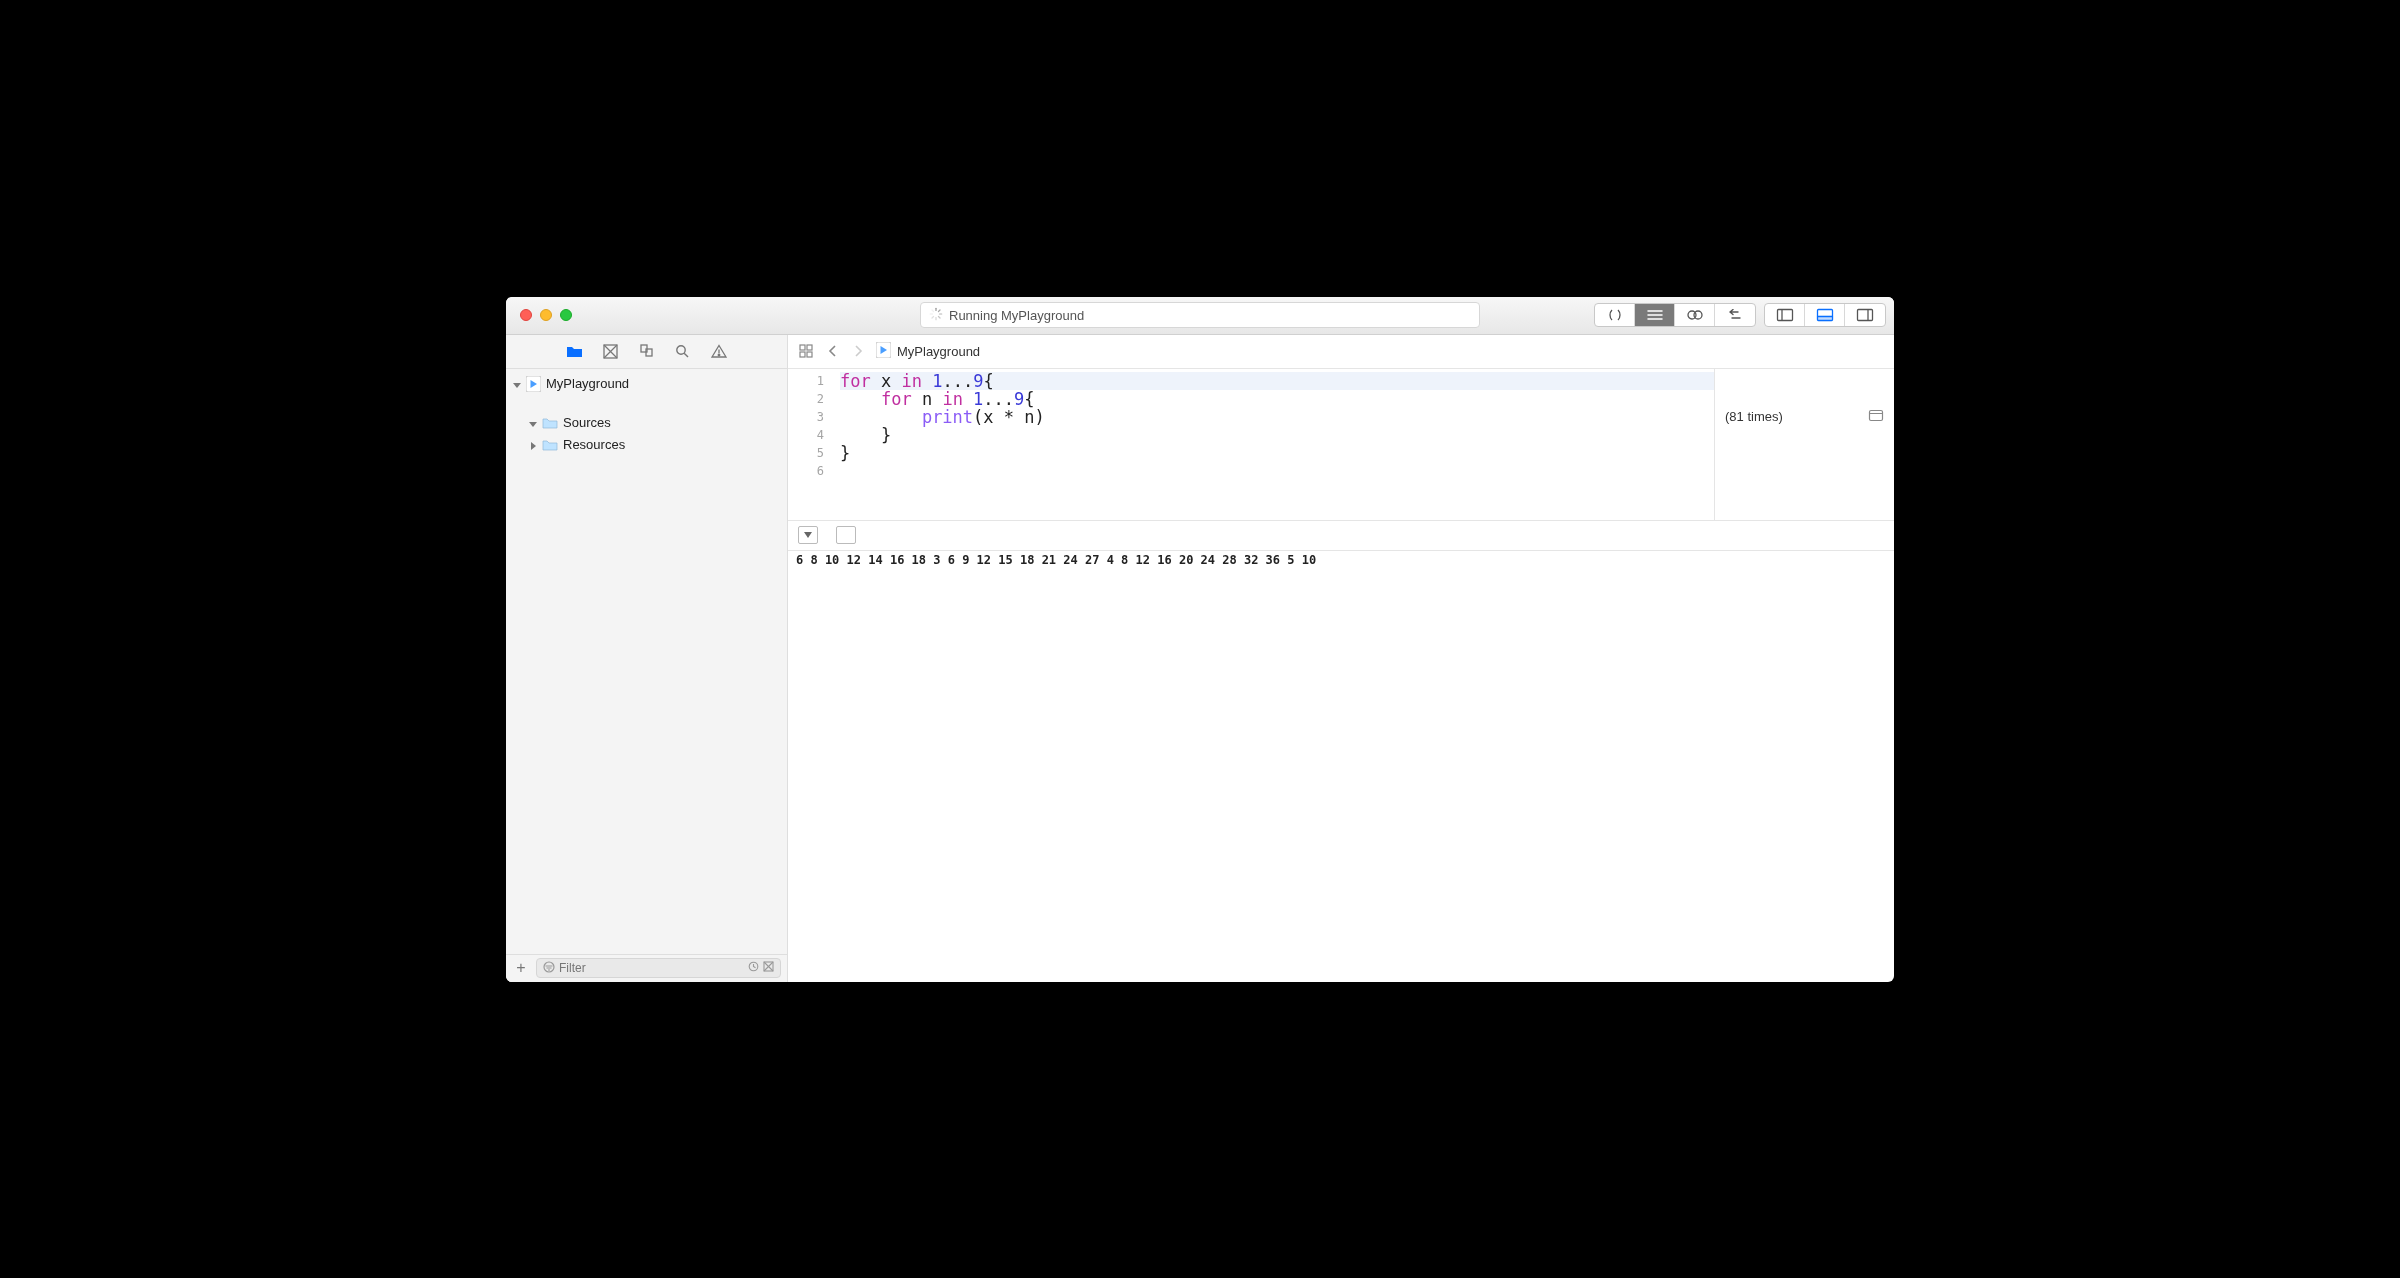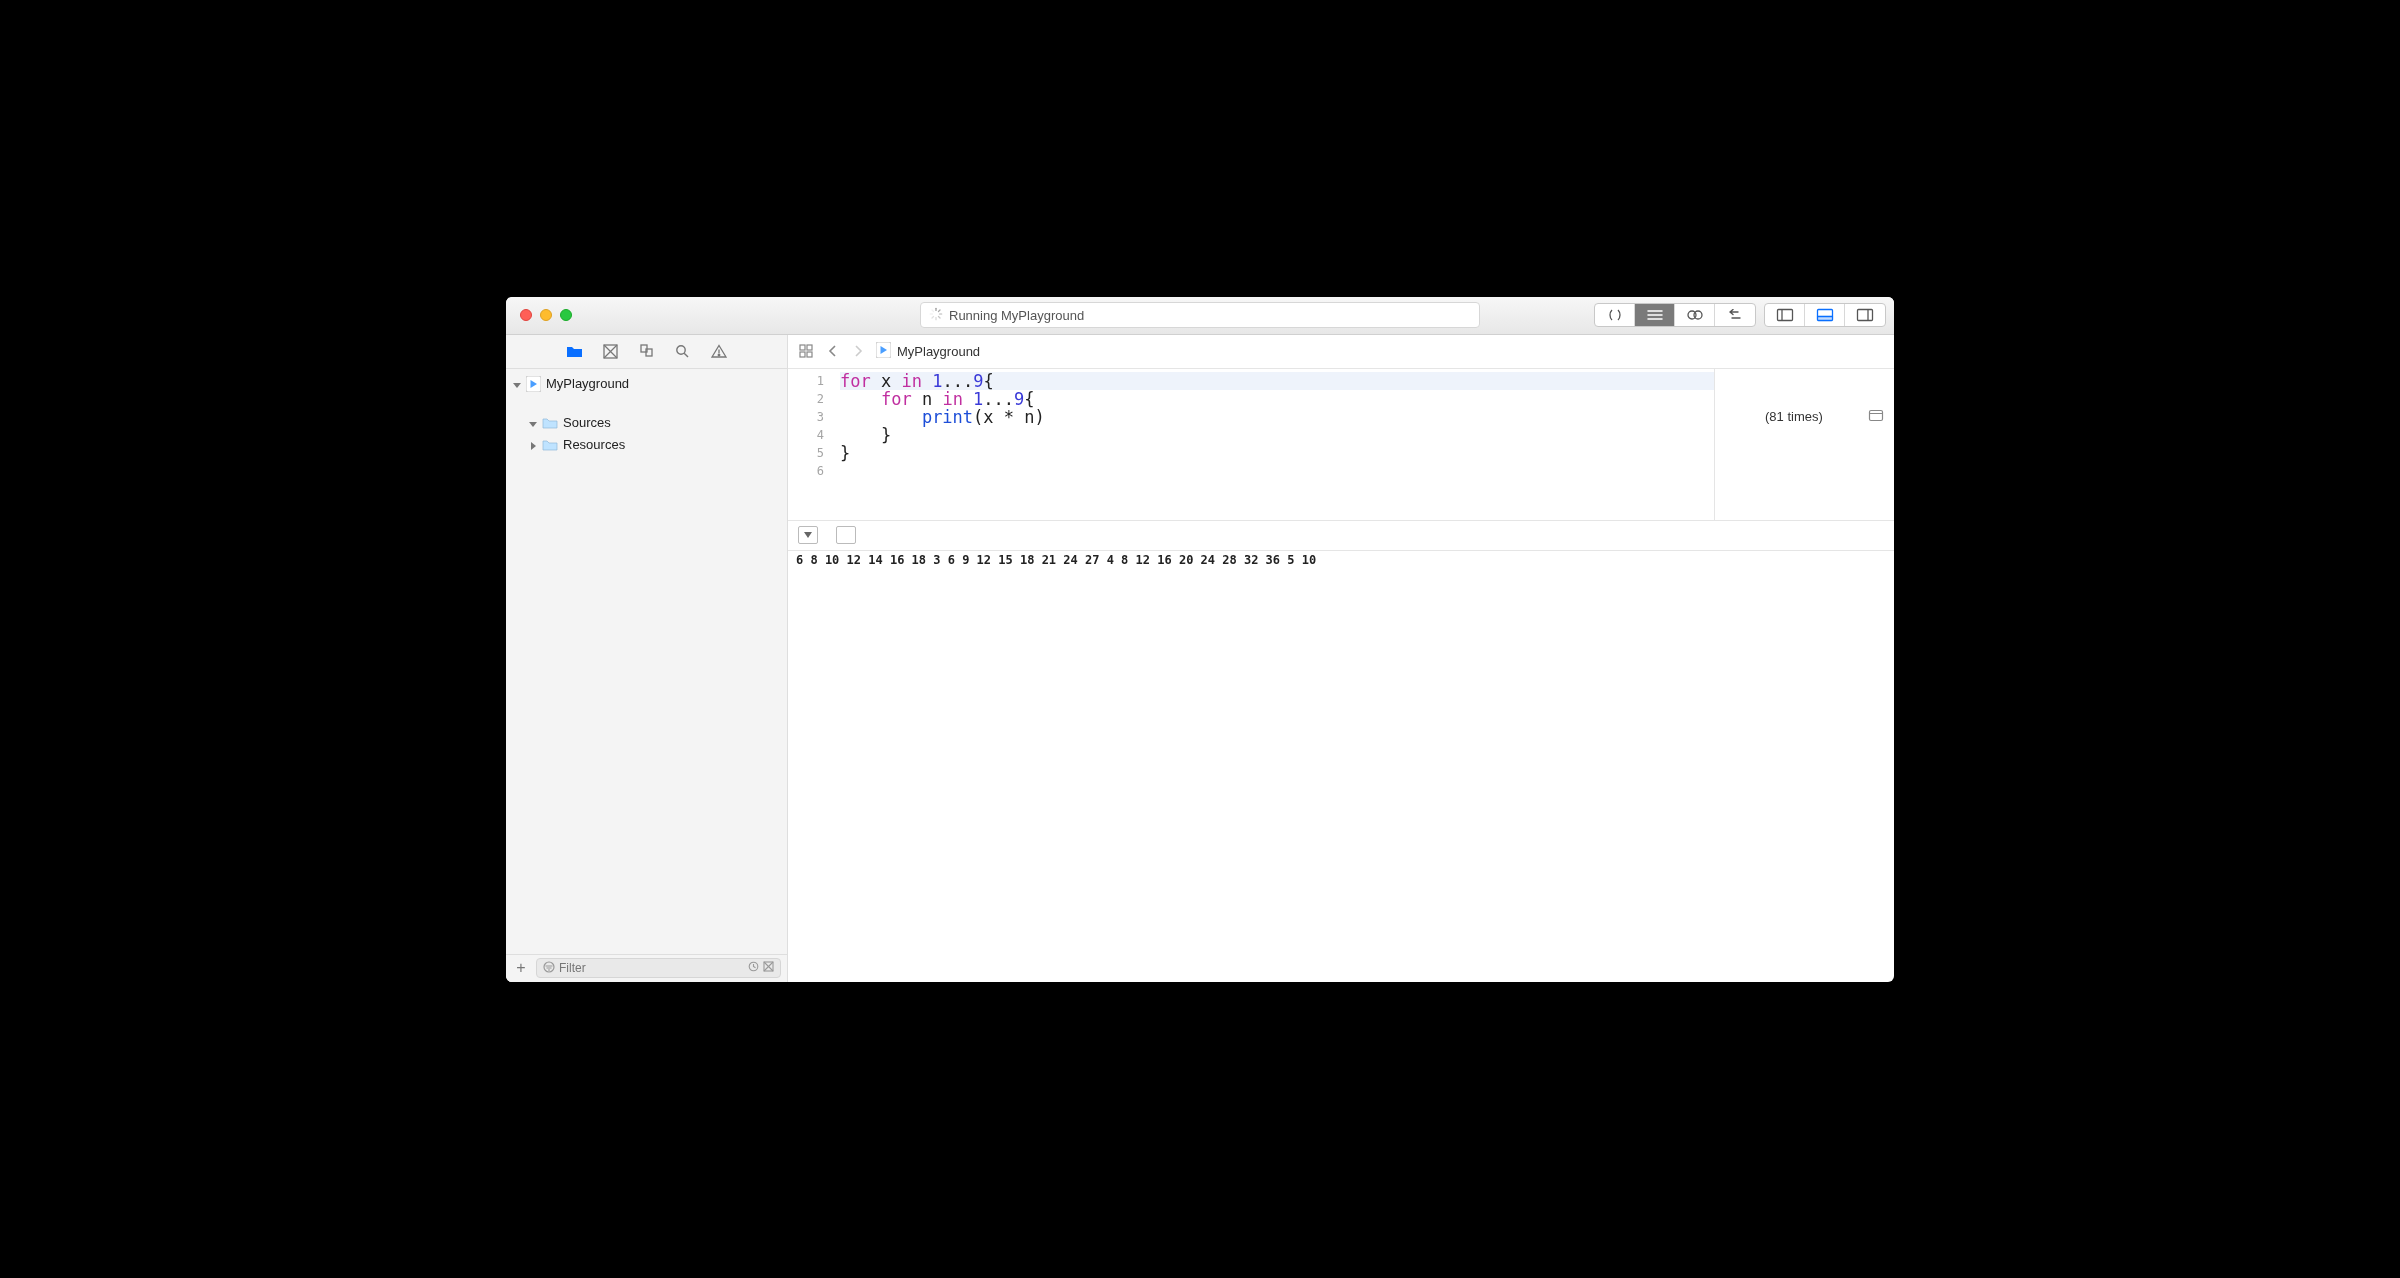--- a/index.html
+++ b/index.html
@@ -150,30 +150,30 @@
   .code {
     flex:1;
     padding:3px 0 0 8px;
     font-family: Menlo, monospace;
     font-size:17px;
   }
   .code .line { height:18px; line-height:18px; white-space:pre;}
   .code .line.hl { background:#eef3fb; }
   .kw { color:#c02fa0; }
   .num { color:#3a3ad8; }
-  .fn { color:#1d4ed8; }
+  .fn { color:#8b5cf6; }
   .op { color:#222; }
   .results-col {
     width:180px;
     border-left:1px solid #e5e5e5;
     padding:40px 10px 0 10px;
     font-size:13px; color:#333;
     display:flex;
   }
-  .results-col .res-text { flex:1;margin-left:40px; }
+  .results-col .res-text { flex:1; }
   .results-col .res-icon { color:#888; }
   .console-toolbar {
     height:30px;
     border-bottom:1px solid #e5e5e5;
     display:flex; align-items:center; gap:18px;
     padding:0 10px;
     color:#666;
   }
   .console-toolbar .cicon { width:20px; height:18px; border:1px solid #bbb; border-radius:2px; display:flex; align-items:center; justify-content:center; cursor:pointer; position:relative;}
   .console {

